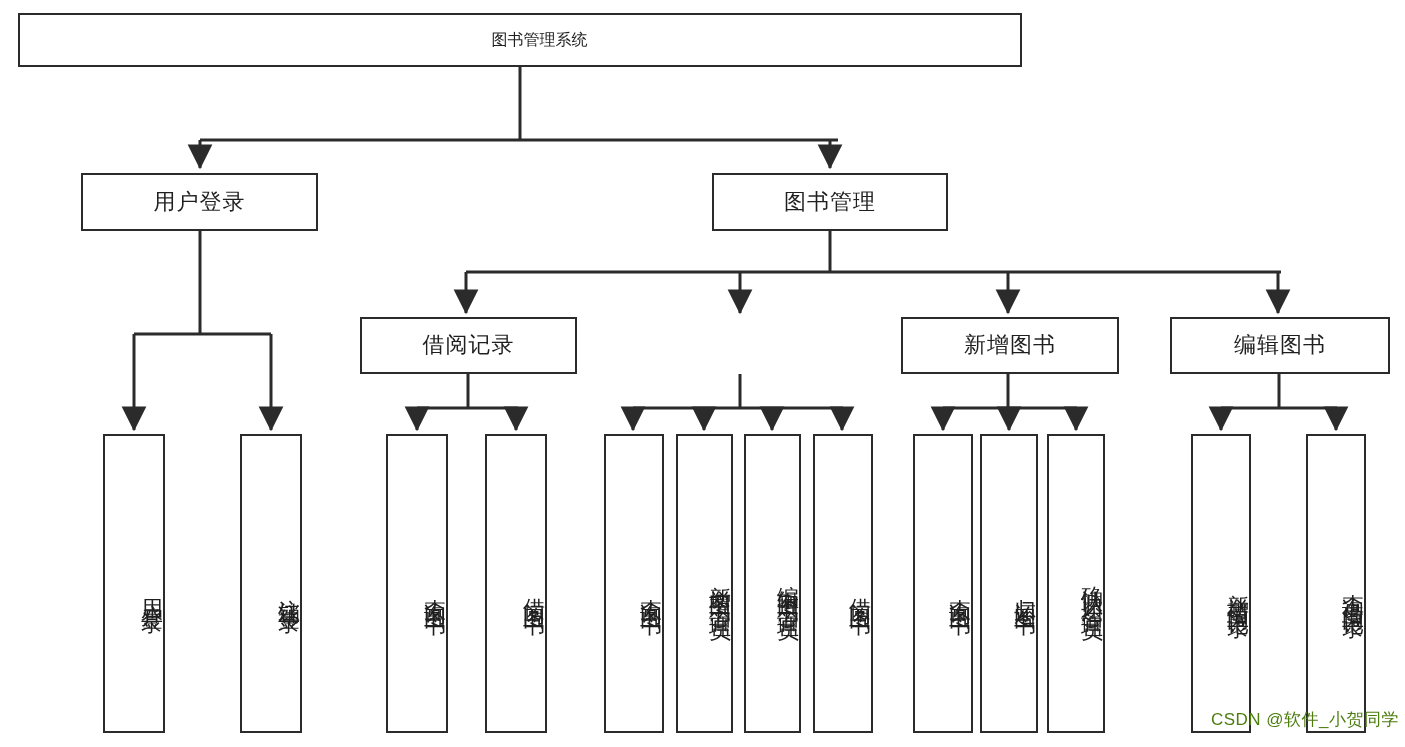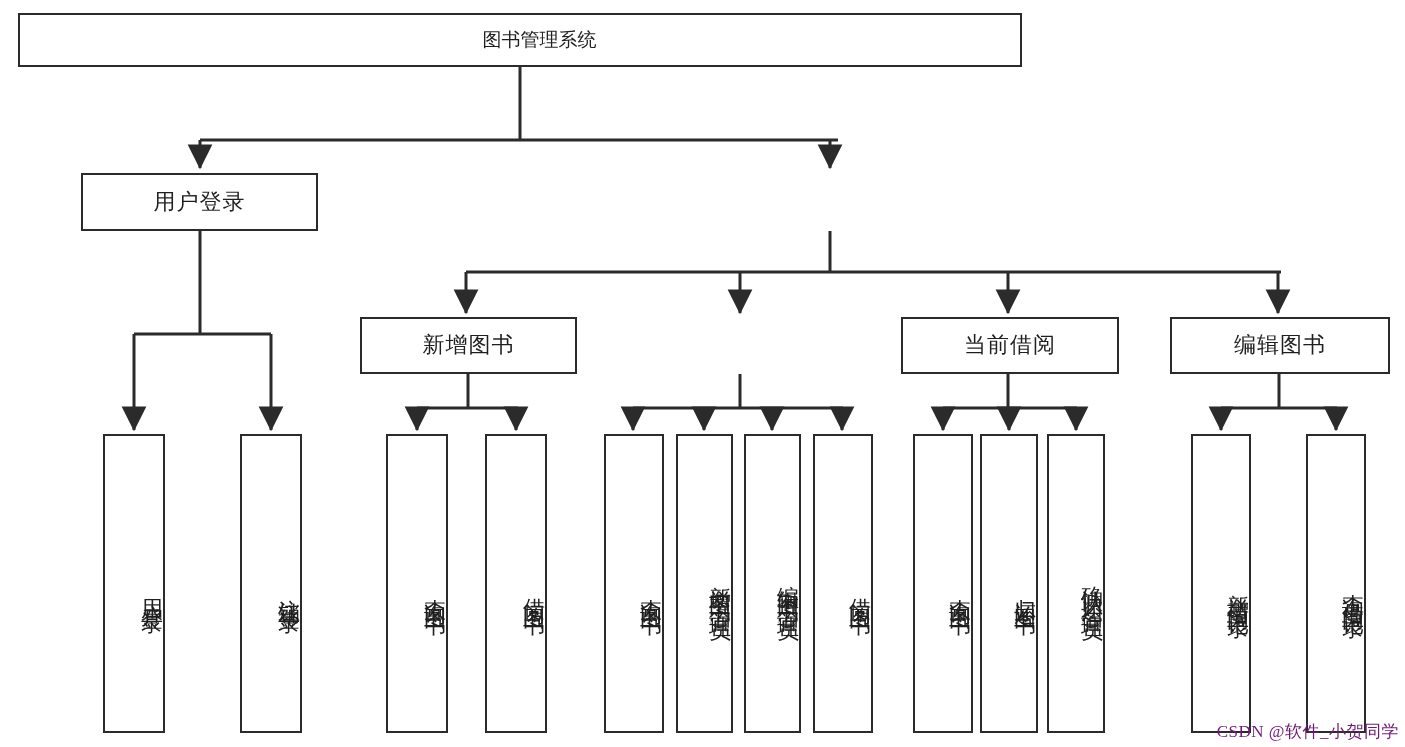--- a/index.html
+++ b/index.html
@@ -17,41 +17,41 @@
     background:#ffffff;
     border:2.5px solid #2b2b2b;
     display:flex;
     align-items:center;
     justify-content:center;
     text-align:center;
     color:#1f1f1f;
     line-height:1.12;
   }
   .node.h{ font-size:22px; letter-spacing:1px; }
-  .node.root{ font-size:19px;padding-left:39px; }
+  .node.root{ font-size:16px;padding-left:39px; }
   .node.leaf{
     font-size:22px;
     writing-mode:vertical-rl;
     text-orientation:upright;
     align-items:flex-start;
     justify-content:center;
     padding-top:14px;
     letter-spacing:5px;
     line-height:1.0;
     white-space:nowrap;
   }
   .watermark{
     position:absolute;
     right:6px;
-    bottom:4px;
+    bottom:16px;
     font-size:17px;
-    color:#701a75;
+    color:#4d7c0f;
     letter-spacing:0.5px;
     white-space:nowrap;
-    font-family:Liberation Serif, serif;
+    font-family:Liberation Sans, sans-serif;
   }
 </style>
 </head>
 <body>
 
 <div id="diagram-root">
 
   <svg class="links" viewBox="0 0 1405 747">
     <defs>
       <marker id="arrow" viewBox="0 0 12 12" refX="10.5" refY="6" markerWidth="9" markerHeight="9" orient="auto-start-reverse">
@@ -103,26 +103,29 @@
     </g>
   </svg>
 
   <div class="node root" style="left:18px;top:13px;width:1004px;height:54px;">
     <span>图书管理系统</span>
   </div>
 
   <div class="node h" style="left:81px;top:173px;width:237px;height:58px;">
     <span>用户登录</span>
   </div>
+  <div class="node h" style="left:712px;top:173px;width:236px;height:58px;">
+    <span>图书管理</span>
+  </div>
 
   <div class="node h" style="left:360px;top:317px;width:217px;height:57px;">
-    <span>新增图书</span>
+    <span>借阅记录</span>
   </div>
   <div class="node h" style="left:901px;top:317px;width:218px;height:57px;">
-    <span>当前借阅</span>
+    <span>新增图书</span>
   </div>
   <div class="node h" style="left:1170px;top:317px;width:220px;height:57px;">
     <span>编辑图书</span>
   </div>
 
   <div class="node leaf" style="left:103px;top:434px;width:62px;height:299px;">
     <span>用户登录</span>
   </div>
   <div class="node leaf" style="left:240px;top:434px;width:62px;height:299px;">
     <span>注销登录</span>

